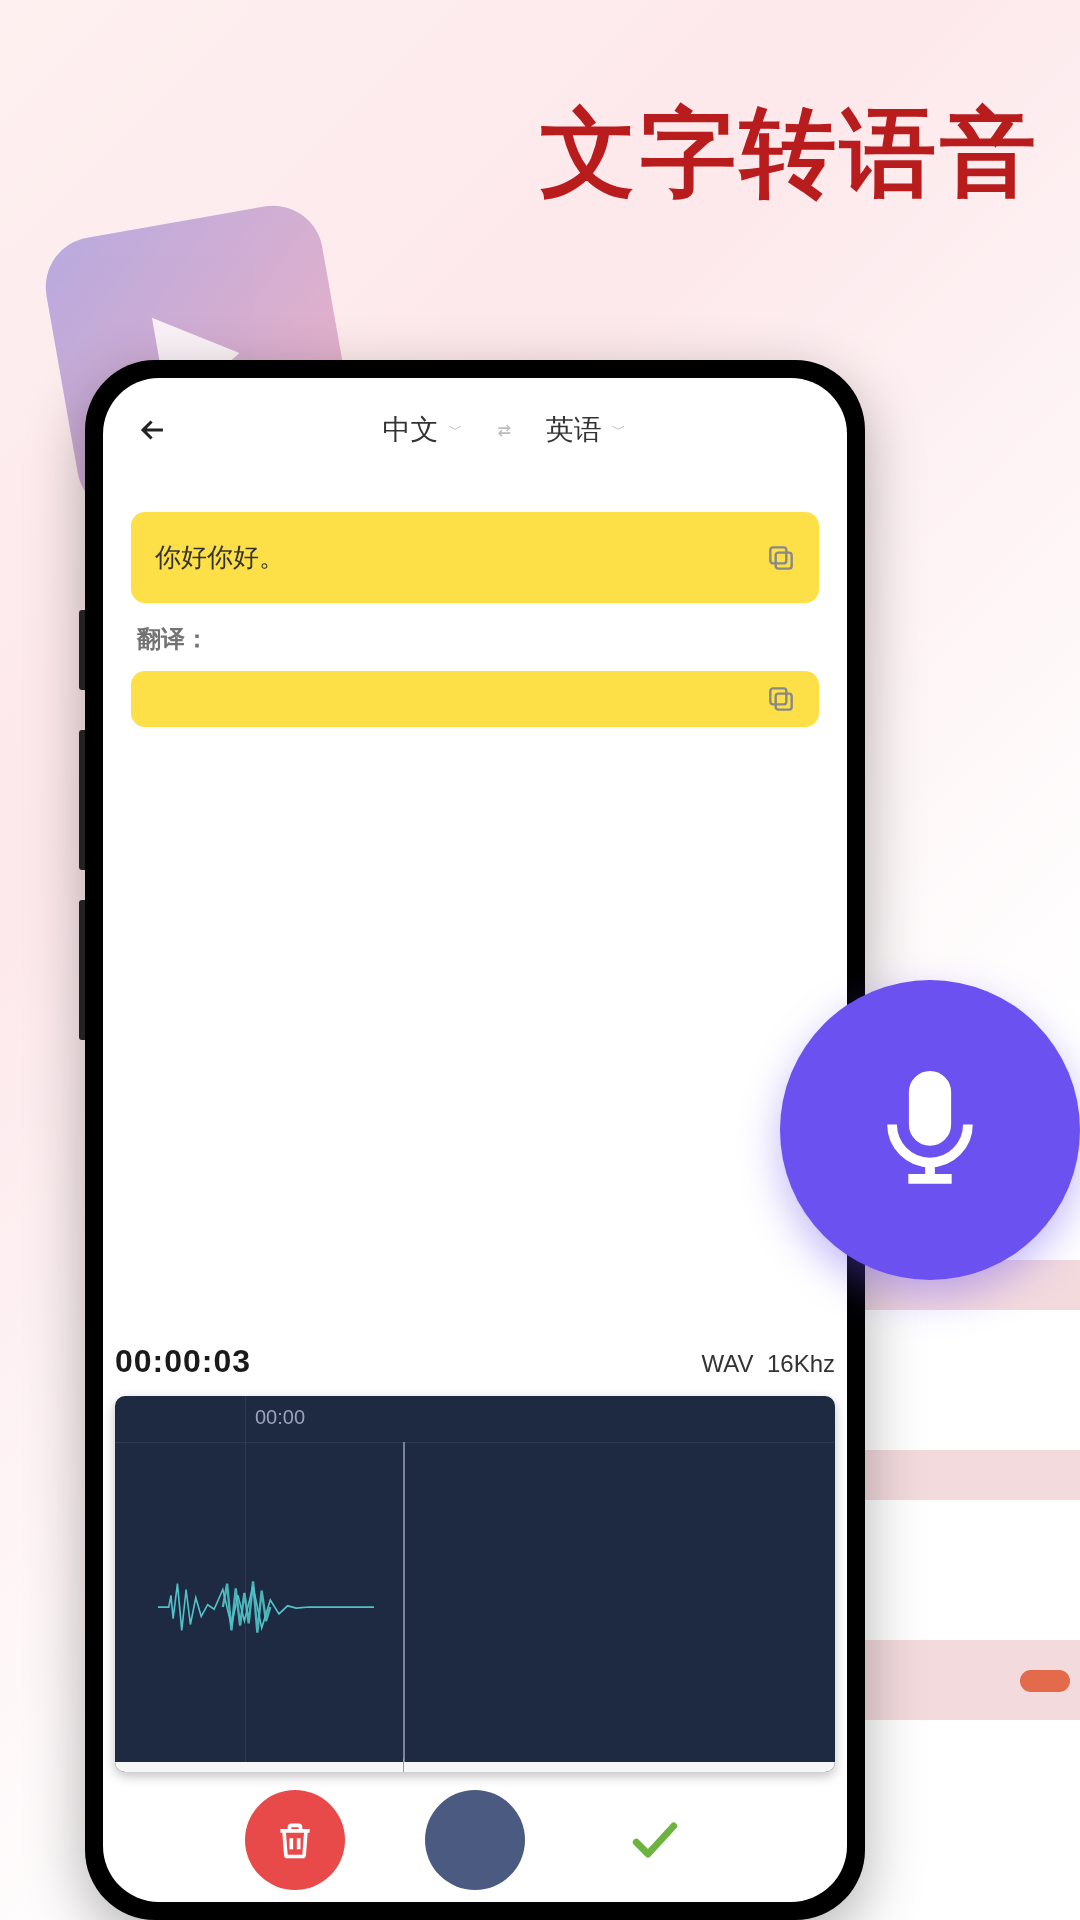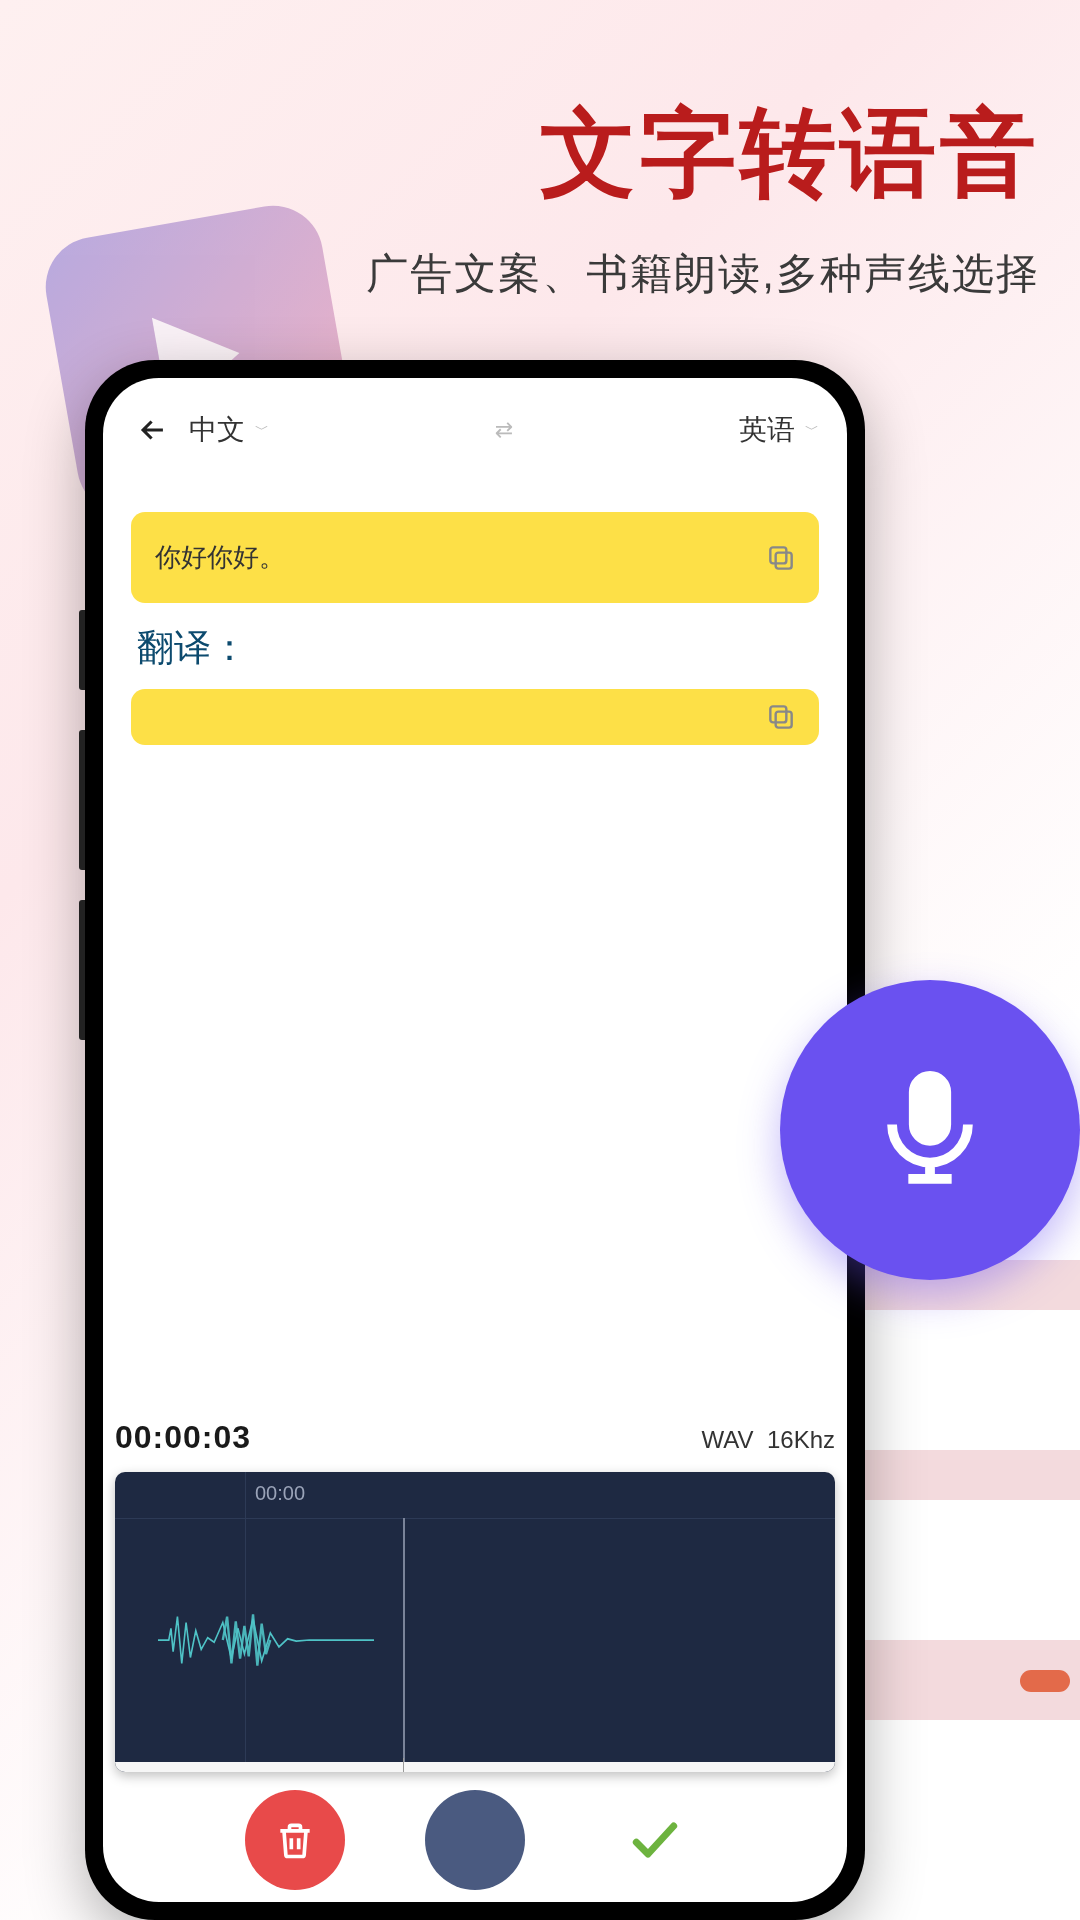--- a/index.html
+++ b/index.html
@@ -96,22 +96,23 @@
 }
 .back-arrow {
   width: 44px; height: 44px;
   display: flex; align-items: center; justify-content: center;
 }
 .back-arrow svg { width: 34px; height: 34px; }
 .lang-group {
   flex: 1;
   display: flex;
   align-items: center;
-  justify-content: space-between;
+  justify-content: center;
   gap: 35px;
+  font-family: Liberation Mono, monospace;
 }
 .lang-item {
   display: flex;
   align-items: center;
   gap: 10px;
   font-size: 28px;
   color: #333;
   font-weight: 500;
 }
 .lang-item .chev {
@@ -144,24 +145,24 @@
 .copy-btn {
   position: absolute;
   right: 22px;
   top: 50%;
   transform: translateY(-50%);
   width: 32px; height: 32px;
 }
 .copy-btn svg { width: 100%; height: 100%; }
 
 .section-label {
-  font-size: 37px;
-  color: #0c4a6e;
+  font-size: 24px;
+  color: #737373;
   margin: 4px 0 16px 6px;
-  font-weight: 400;
+  font-weight: 700;
 }
 
 
 .audio-panel {
   position: absolute;
   left: 0; right: 0;
   bottom: 130px;
   padding: 0 12px;
 }
 .audio-meta {
@@ -178,21 +179,21 @@
 }
 .format-display {
   font-size: 24px;
   color: #333;
   font-weight: 500;
   margin-top: 24px;
 }
 .waveform-box {
   background: #1e2942;
   border-radius: 10px;
-  height: 300px;
+  height: 376px;
   position: relative;
   overflow: hidden;
   box-shadow: 0 4px 12px rgba(0,0,0,0.25);
 }
 .wf-toplabel {
   position: absolute;
   top: 10px;
   left: 140px;
   color: #9aa3b8;
   font-size: 20px;
@@ -303,21 +304,20 @@
 </head>
 <body>
 
 <div class="bg-play"></div>
 <div class="bg-stripe bgs1"></div>
 <div class="bg-stripe bgs2"></div>
 <div class="bg-stripe bgs3"></div>
 
 <div class="hero">
   <div class="hero-title">文字转语音</div>
-  <div class="hero-sub">广告文案、书籍朗读,多种声线选择</div>
 </div>
 
 <div class="phone">
   <div class="phone-btn-side pbs1"></div>
   <div class="phone-btn-side pbs2"></div>
   <div class="phone-btn-side pbs3"></div>
 
   <div class="screen">
 
     <div class="topbar">

